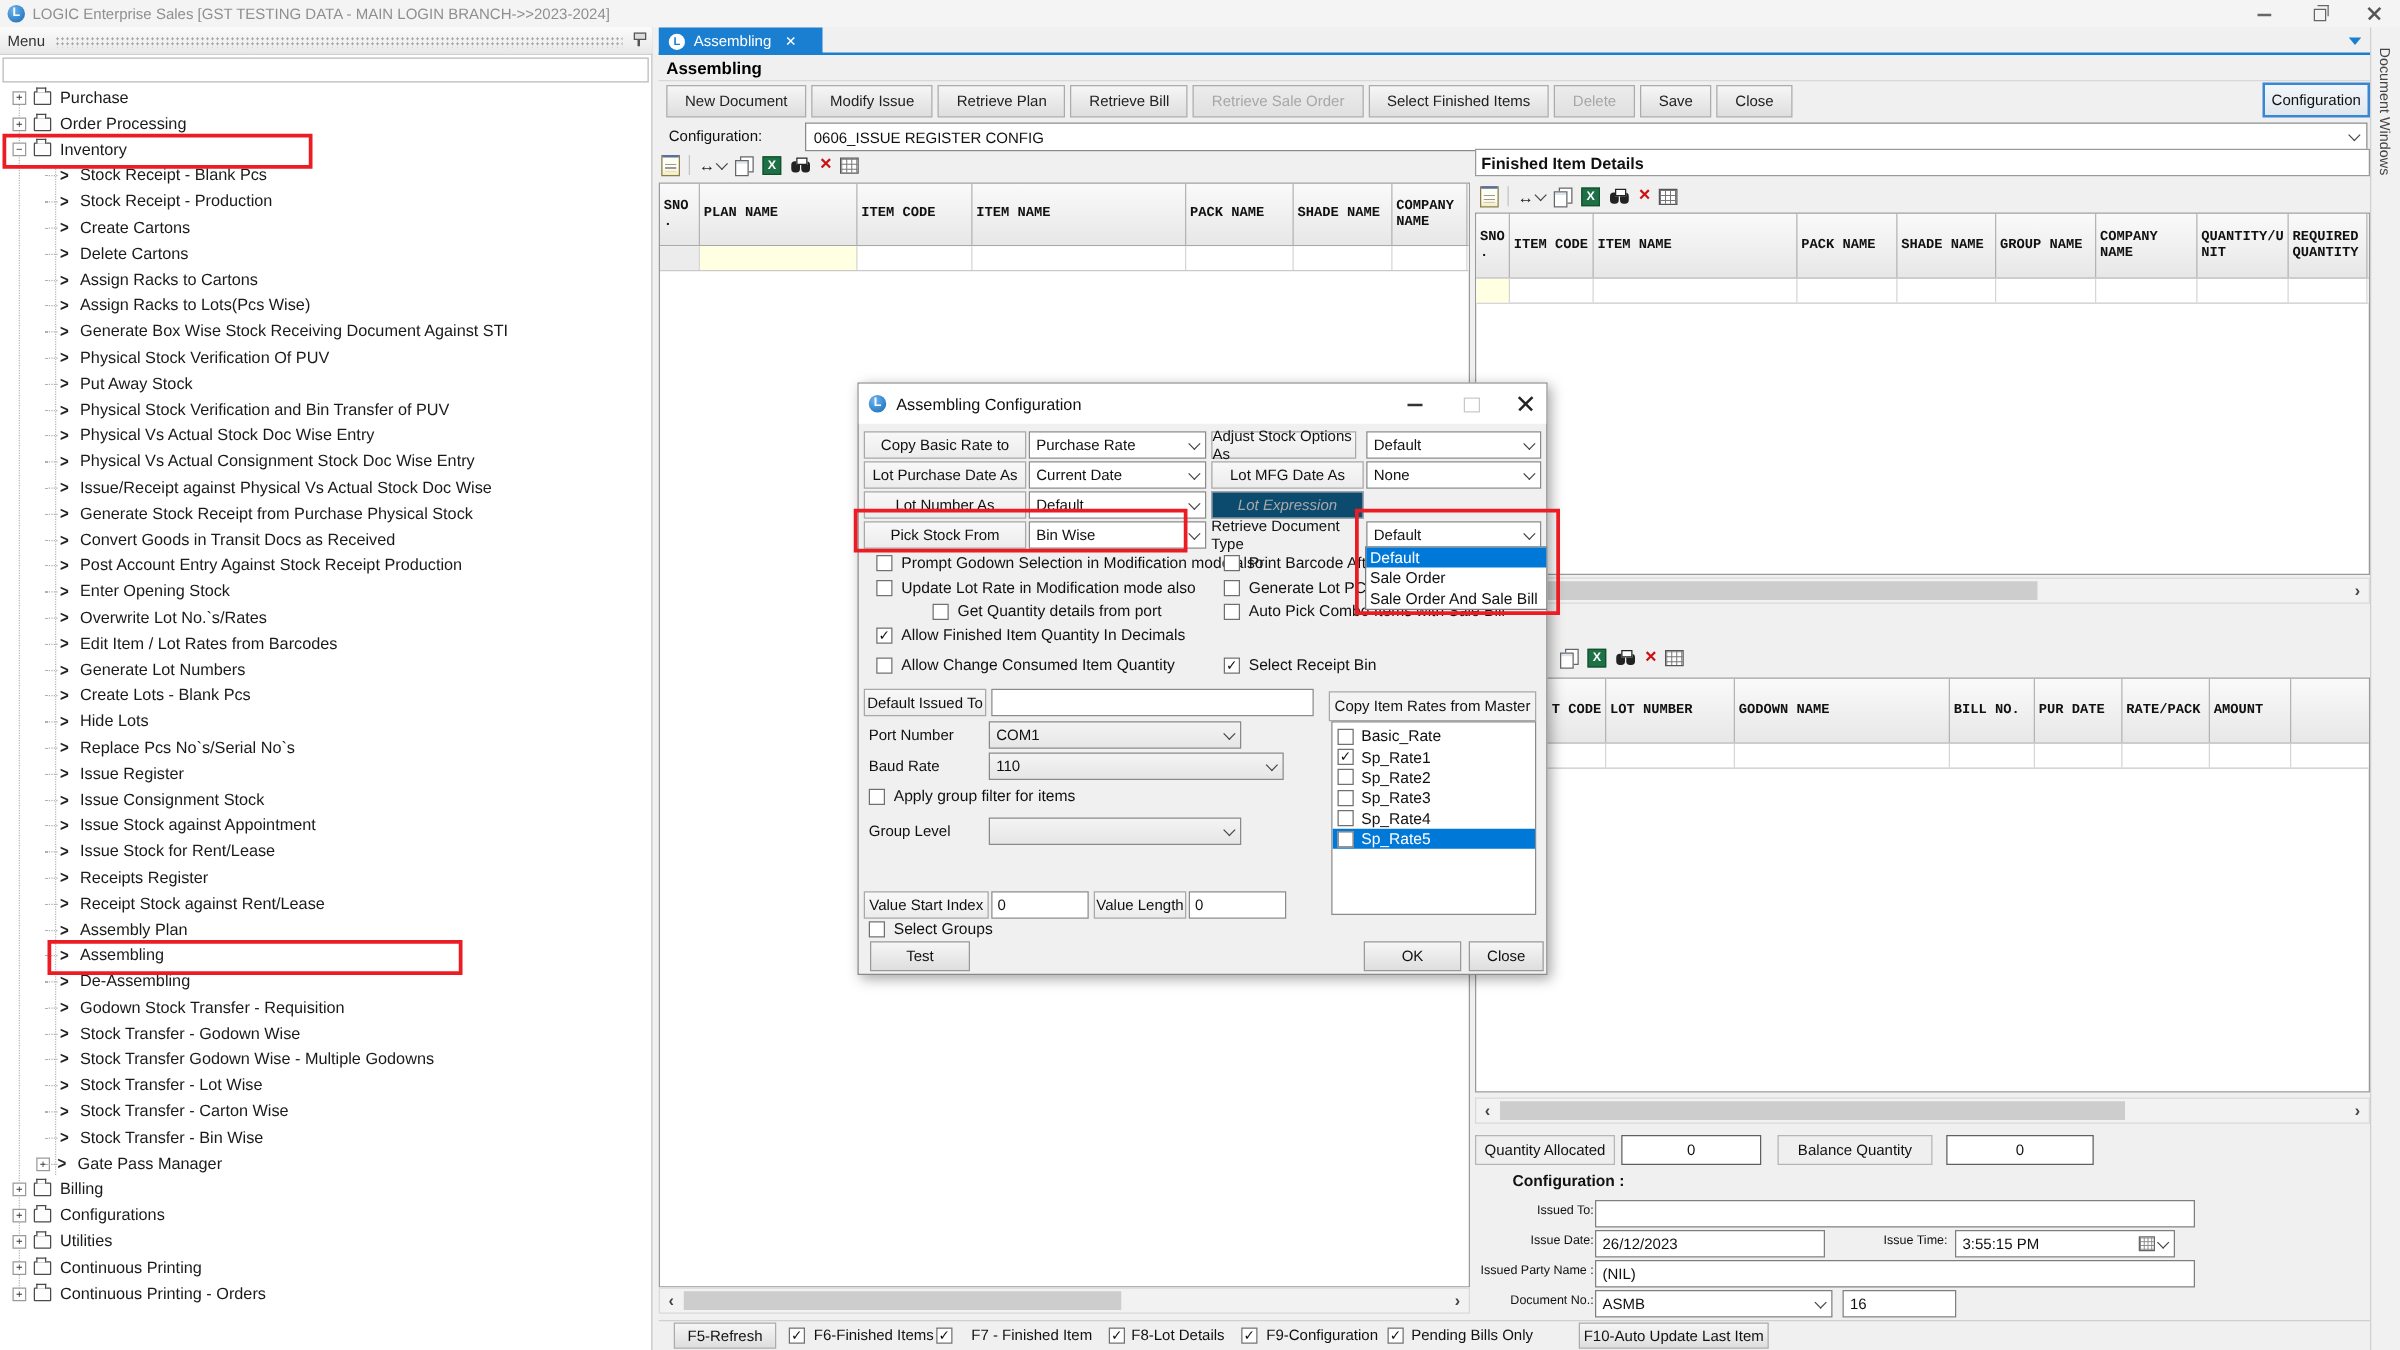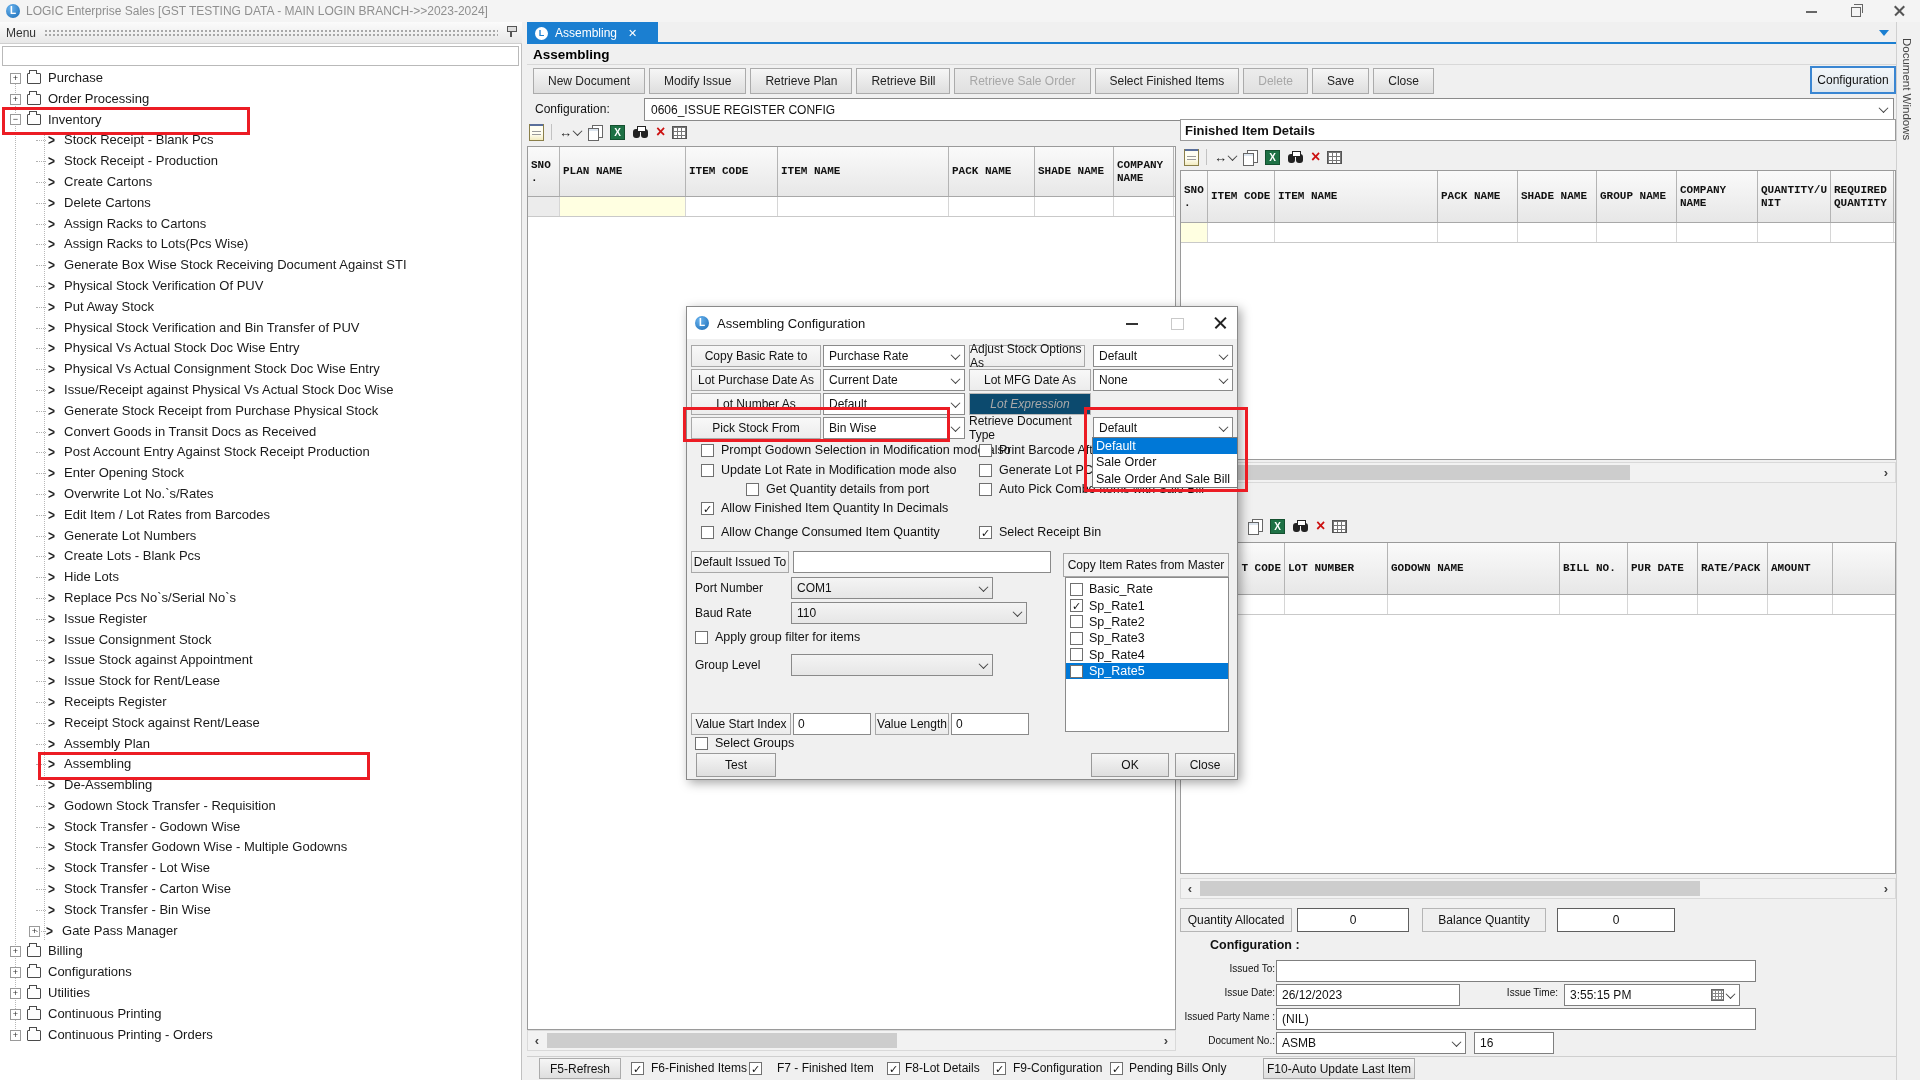--- a/index.html
+++ b/index.html
@@ -566,21 +566,21 @@
     <div class="frow" style="top:986px;">
       <span class="formlabel" style="left:-13px;">Issued Party Name :</span>
       <div class="forminput" style="left:96px;top:0;width:480px;">(NIL)</div>
     </div>
     <div class="frow" style="top:1010px;">
       <span class="formlabel" style="left:-13px;">Document No.:</span>
       <div class="forminput" style="left:96px;top:0;width:190px;">
         <span>ASMB</span>
         <span class="caret" style="margin-left:auto;"></span>
       </div>
-      <div class="forminput" style="left:294px;top:0;width:80px;">16</div>
+      <div class="forminput" style="left:294px;top:0;width:91px;">16</div>
     </div>
 
     <div id="statusbar">
       <div class="sbtn" style="left:12px;width:82px;">F5-Refresh</div>
       <span class="cb on" style="left:104px;">✓</span>
       <span class="slabel" style="left:124px;">F6-Finished Items</span>
       <span class="cb on" style="left:222px;">✓</span>
       <span class="slabel" style="left:250px;">F7 - Finished Item</span>
       <span class="cb on" style="left:360px;">✓</span>
       <span class="slabel" style="left:378px;">F8-Lot Details</span>

